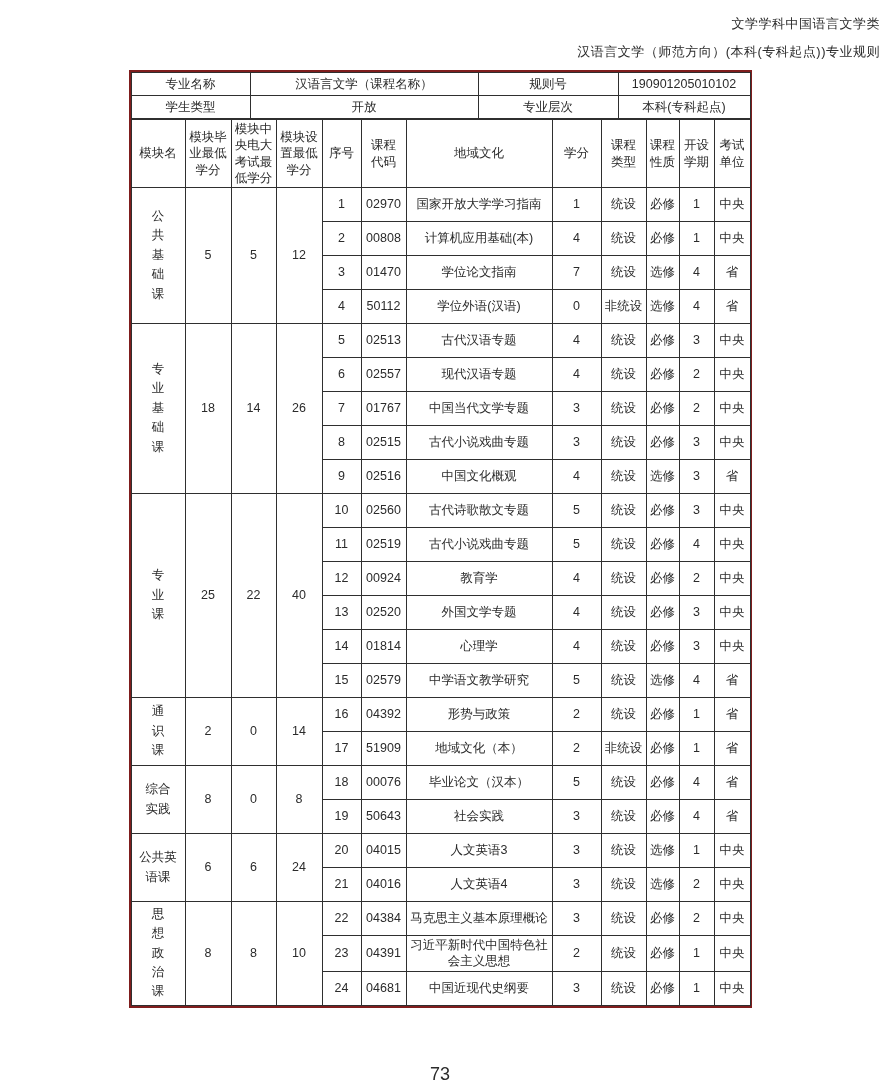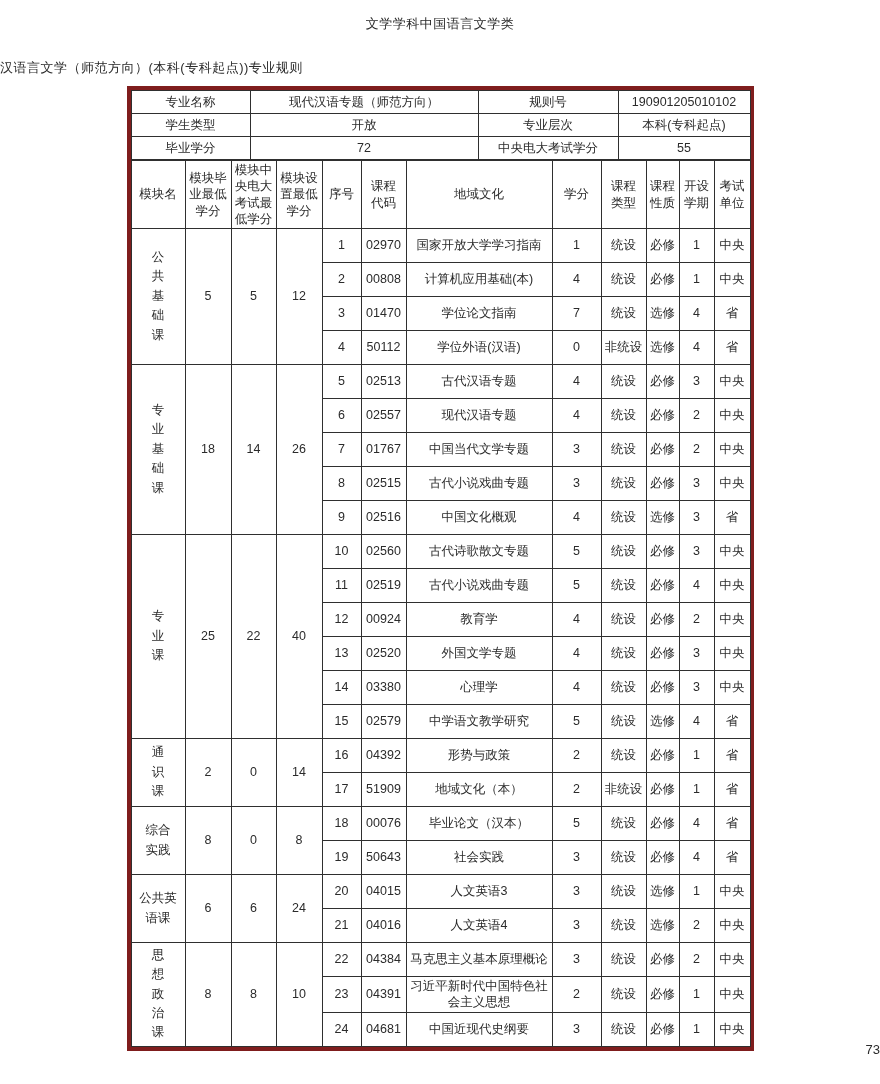--- a/index.html
+++ b/index.html
@@ -3,46 +3,46 @@
 <meta charset="utf-8">
 <style>
   html,body{margin:0;padding:0;background:#ffffff;}
   body{
     width:880px;height:1084px;
     font-family:"Liberation Sans","DejaVu Sans",sans-serif;
     color:#2b2b2b;
   }
   .page{position:relative;width:880px;height:1084px;overflow:hidden;}
   .doc-title{
-    text-align:center;padding-top:15px;font-size:13px;letter-spacing:.5px;
+    text-align:right;padding-top:15px;font-size:13px;letter-spacing:.5px;
   }
   .doc-subtitle{
-    text-align:left;margin-top:26px;font-size:13px;letter-spacing:.5px;
+    text-align:right;margin-top:10px;font-size:13px;letter-spacing:.5px;
   }
   .table-wrap{
     width:619px;margin:9px auto 0;
-    border:4px solid #7f1d1d;
+    border:2px solid #7f1d1d;
   }
   table{border-collapse:collapse;width:100%;table-layout:fixed;}
   td,th{
     border:1px solid #2f2f2f;
     text-align:center;vertical-align:middle;
     font-weight:normal;
     font-size:12.5px;line-height:1.3;
     padding:1px 2px;
     word-break:break-all;
     overflow:hidden;
   }
   .info-table td{height:20px;}
   .main-table thead th{height:62px;font-size:12.5px;}
   .main-table td{height:31px;}
   .module-name{line-height:1.55;font-size:12.5px;}
   .page-number{
-    position:absolute;top:1042px;left:0;width:100%;
-    text-align:right;font-size:13px;
+    position:absolute;top:1064px;left:0;width:100%;
+    text-align:center;font-size:18px;
   }
 </style>
 </head>
 <body>
 
 <div class="page">
 
   <div class="doc-title">文学学科中国语言文学类</div>
   <div class="doc-subtitle">汉语言文学（师范方向）(本科(专科起点))专业规则</div>
 
@@ -51,35 +51,29 @@
     <table class="info-table">
       <colgroup>
         <col style="width:119px">
           <col style="width:228px">
           <col style="width:140px">
           <col style="width:132px">
       </colgroup>
       <tbody>
         <tr>
           <td>专业名称</td>
-          <td>现代汉语专题（师范方向）</td>
+          <td>汉语言文学（课程名称）</td>
           <td>规则号</td>
           <td>190901205010102</td>
         </tr>
         <tr>
           <td>学生类型</td>
           <td>开放</td>
           <td>专业层次</td>
           <td>本科(专科起点)</td>
-        </tr>
-        <tr>
-          <td>毕业学分</td>
-          <td>72</td>
-          <td>中央电大考试学分</td>
-          <td>55</td>
         </tr>
       </tbody>
     </table>
 
     <table class="main-table">
       <colgroup>
         <col style="width:54px">
           <col style="width:46px">
           <col style="width:45px">
           <col style="width:46px">
@@ -246,21 +240,21 @@
             <td>02520</td>
             <td>外国文学专题</td>
             <td>4</td>
             <td>统设</td>
             <td>必修</td>
             <td>3</td>
             <td>中央</td>
           </tr>
           <tr>
             <td>14</td>
-            <td>03380</td>
+            <td>01814</td>
             <td>心理学</td>
             <td>4</td>
             <td>统设</td>
             <td>必修</td>
             <td>3</td>
             <td>中央</td>
           </tr>
           <tr>
             <td>15</td>
             <td>02579</td>

